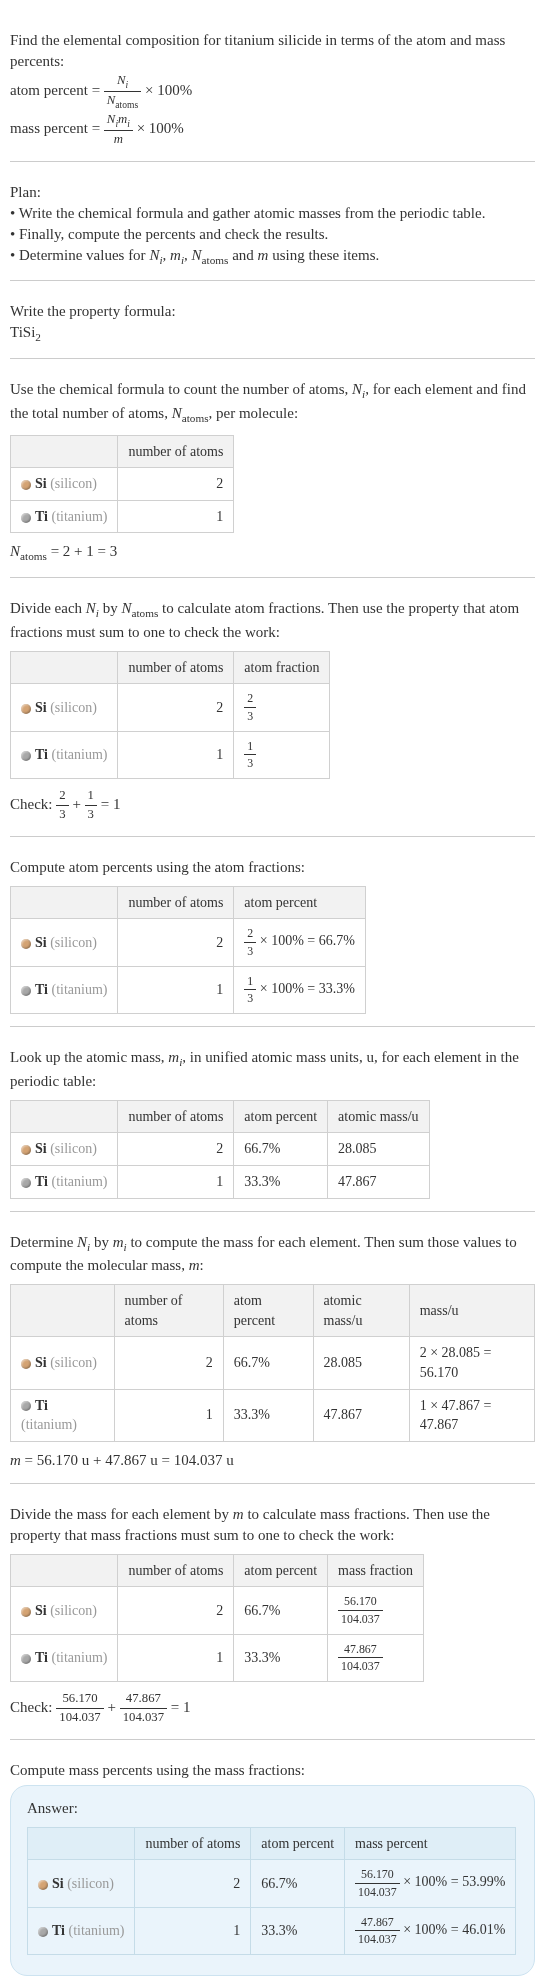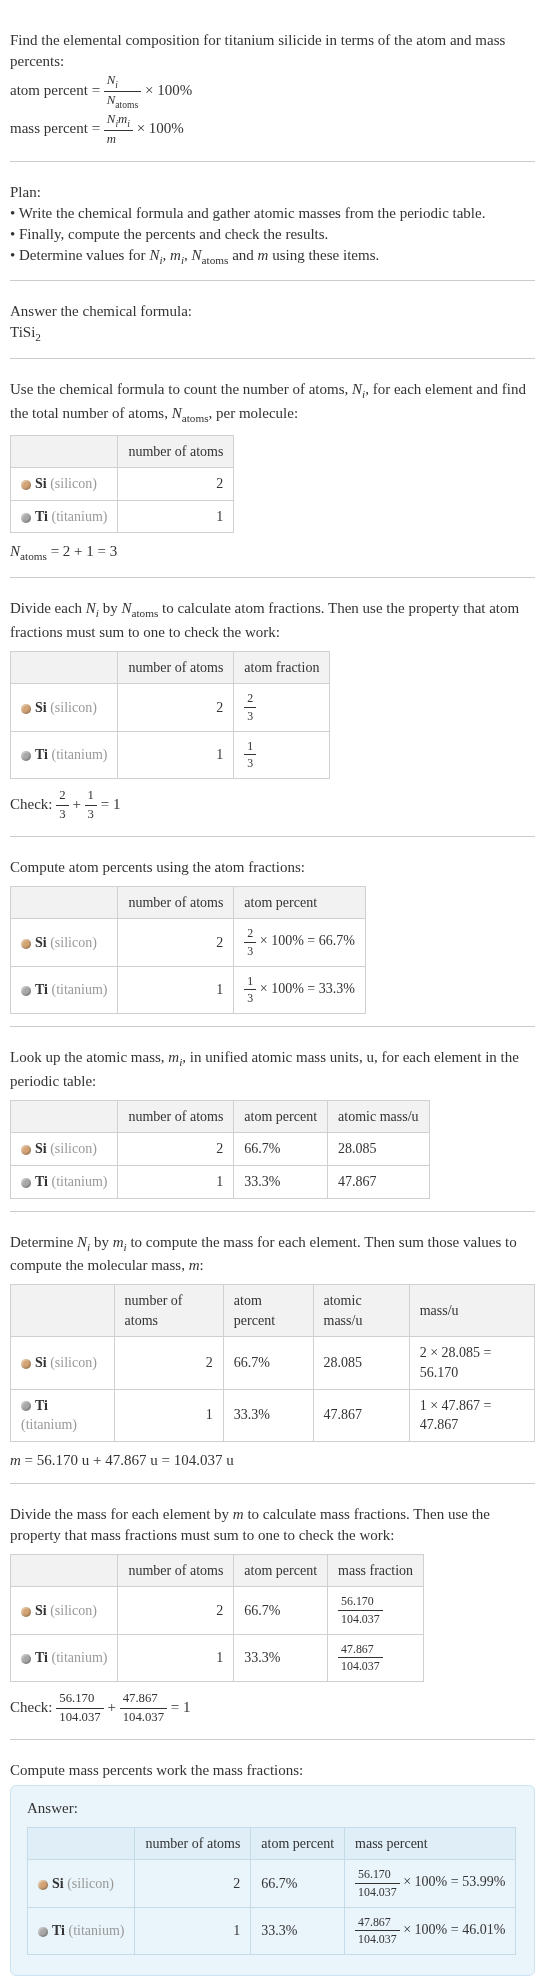--- a/index.html
+++ b/index.html
@@ -17,21 +17,21 @@
     margin-top: 20px;
   }
   hr {
     border: none;
     border-top: 1px solid #ccc;
     margin: 12px 0;
   }
   .frac {
     display: inline-block;
     vertical-align: middle;
-    text-align: left;
+    text-align: center;
     font-size: 0.85em;
   }
   .frac .num {
     display: block;
     border-bottom: 1px solid #333;
     padding: 0 3px;
   }
   .frac .den {
     display: block;
     padding: 0 3px;
@@ -72,21 +72,21 @@
     color: #999;
   }
   .element-sym {
     font-weight: bold;
     color: #333;
     font-family: Liberation Serif, serif;
   }
   .answer-box {
     background: #eaf4fb;
     border: 1px solid #cde3f0;
-    border-radius: 6px;
+    border-radius: 17px;
     padding: 12px 16px;
     margin-top: 4px;
   }
   .answer-box table th, .answer-box table td {
     border: 1px solid #c5dce8;
   }
   .answer-box table th {
     background: #dfeef7;
   }
   .italic { font-style: italic; }
@@ -121,21 +121,21 @@
   <div>• Write the chemical formula and gather atomic masses from the periodic table.</div>
   <div>• Finally, compute the percents and check the results.</div>
   <div>
     <span>• Determine values for </span><span class="italic">N<span class="sub">i</span></span>, <span class="italic">m<span class="sub">i</span></span>, <span class="italic">N</span><span class="sub">atoms</span> and <span class="italic">m</span><span> using these items.</span>
   </div>
 </div>
 
 <hr>
 
 <div class="section">
-  <div>Answer the chemical formula:</div>
+  <div>Write the property formula:</div>
   <div>
     <span>TiSi</span><span class="sub">2</span>
   </div>
 </div>
 
 <hr>
 
 <div class="section">
   <div>
     <span>Use the chemical formula to count the number of atoms, </span><span class="italic">N<span class="sub">i</span></span><span>, for each element and find the total number of atoms, </span><span class="italic">N</span><span class="sub">atoms</span><span>, per molecule:</span>
@@ -317,21 +317,21 @@
     <span>Check: </span>
     <span class="frac"><span class="num">56.170</span><span class="den">104.037</span></span>
     + <span class="frac"><span class="num">47.867</span><span class="den">104.037</span></span>
     <span> = 1</span>
   </div>
 </div>
 
 <hr>
 
 <div class="section">
-  <div>Compute mass percents work the mass fractions:</div>
+  <div>Compute mass percents using the mass fractions:</div>
   <div class="answer-box">
     <div>Answer:</div>
     <table>
       <tbody>
           <tr>
             <th></th>
             <th>number of atoms</th>
             <th>atom percent</th>
             <th>mass percent</th>
           </tr>

